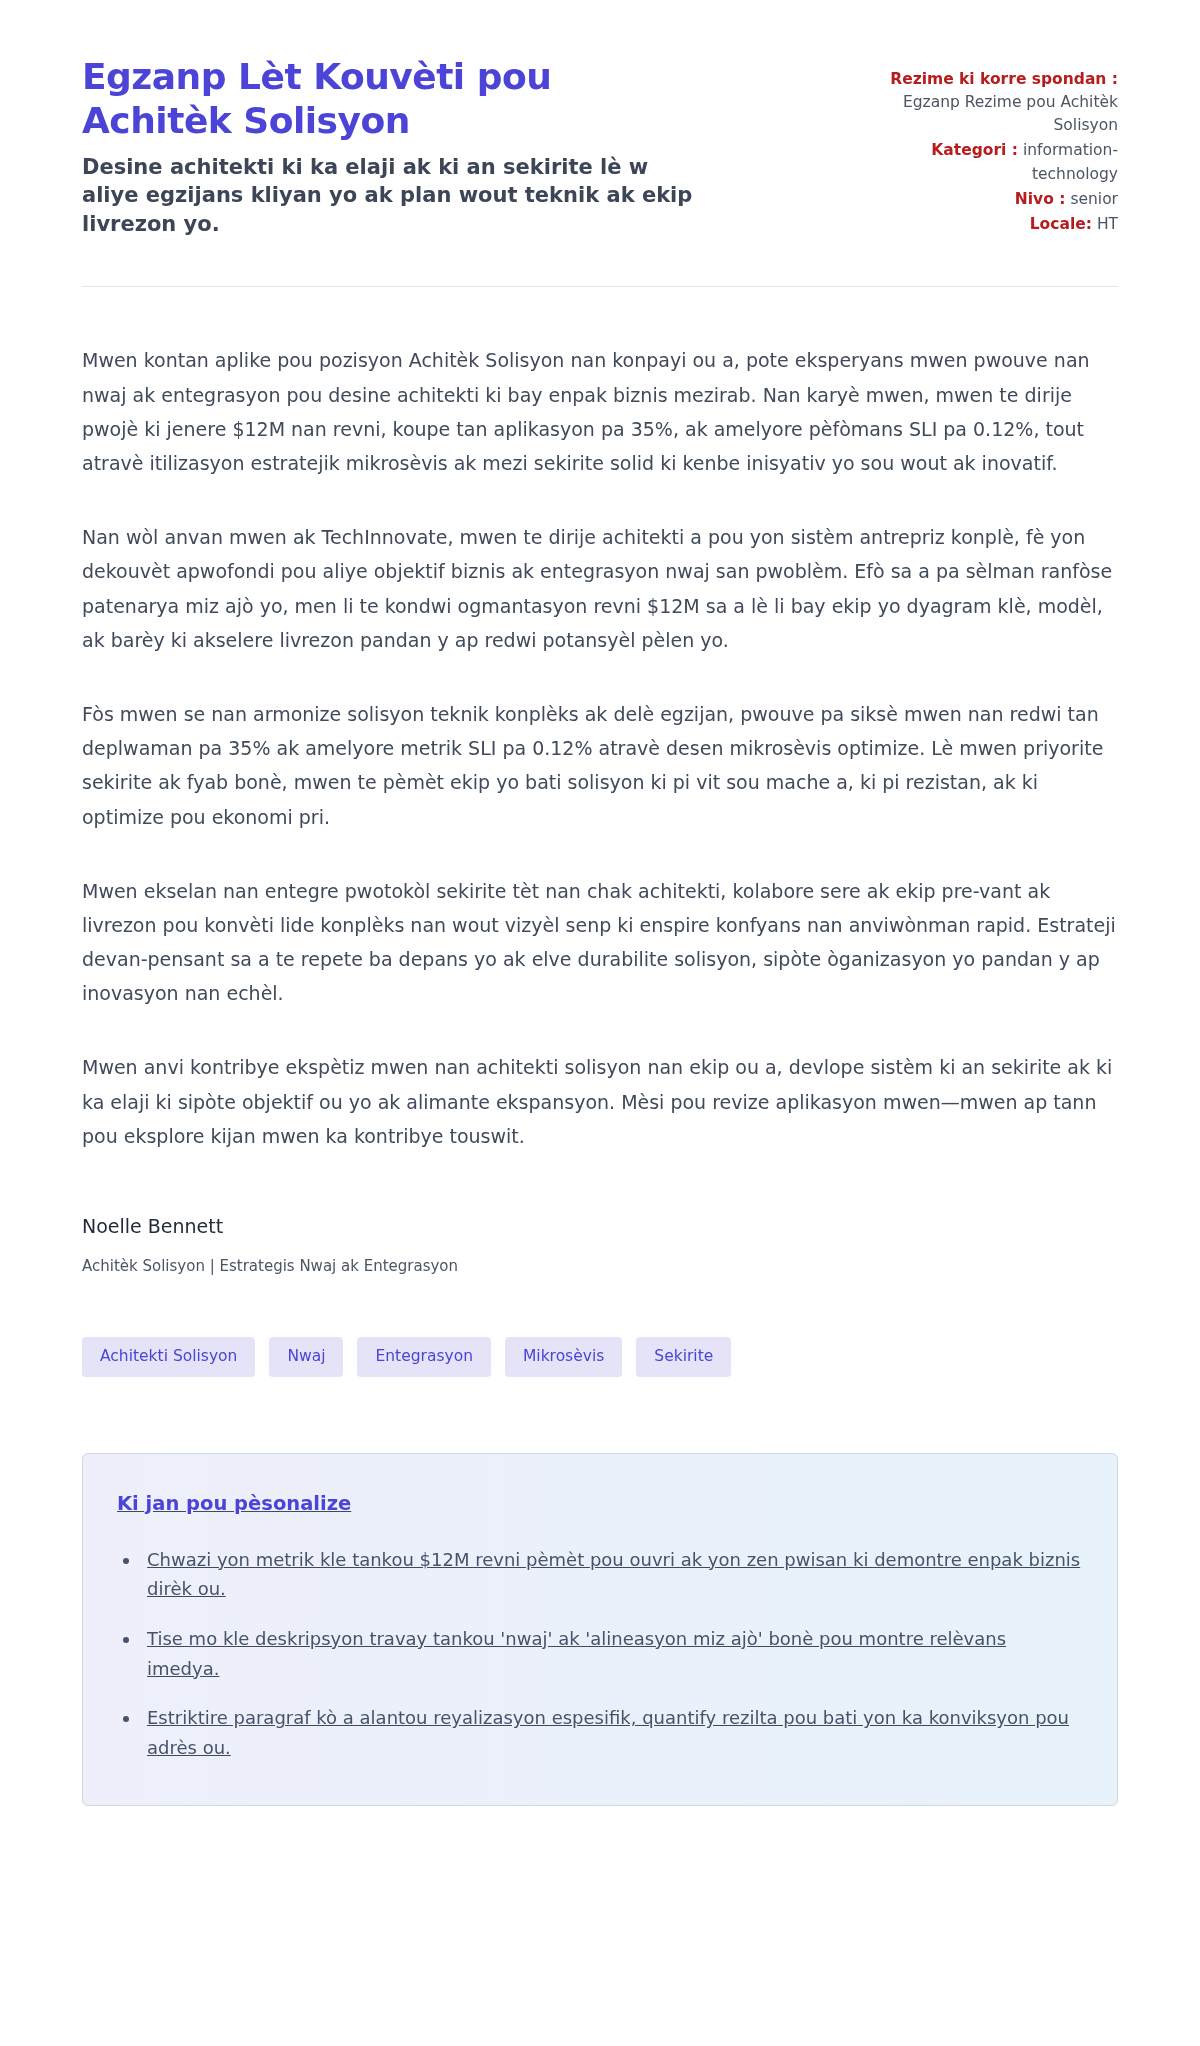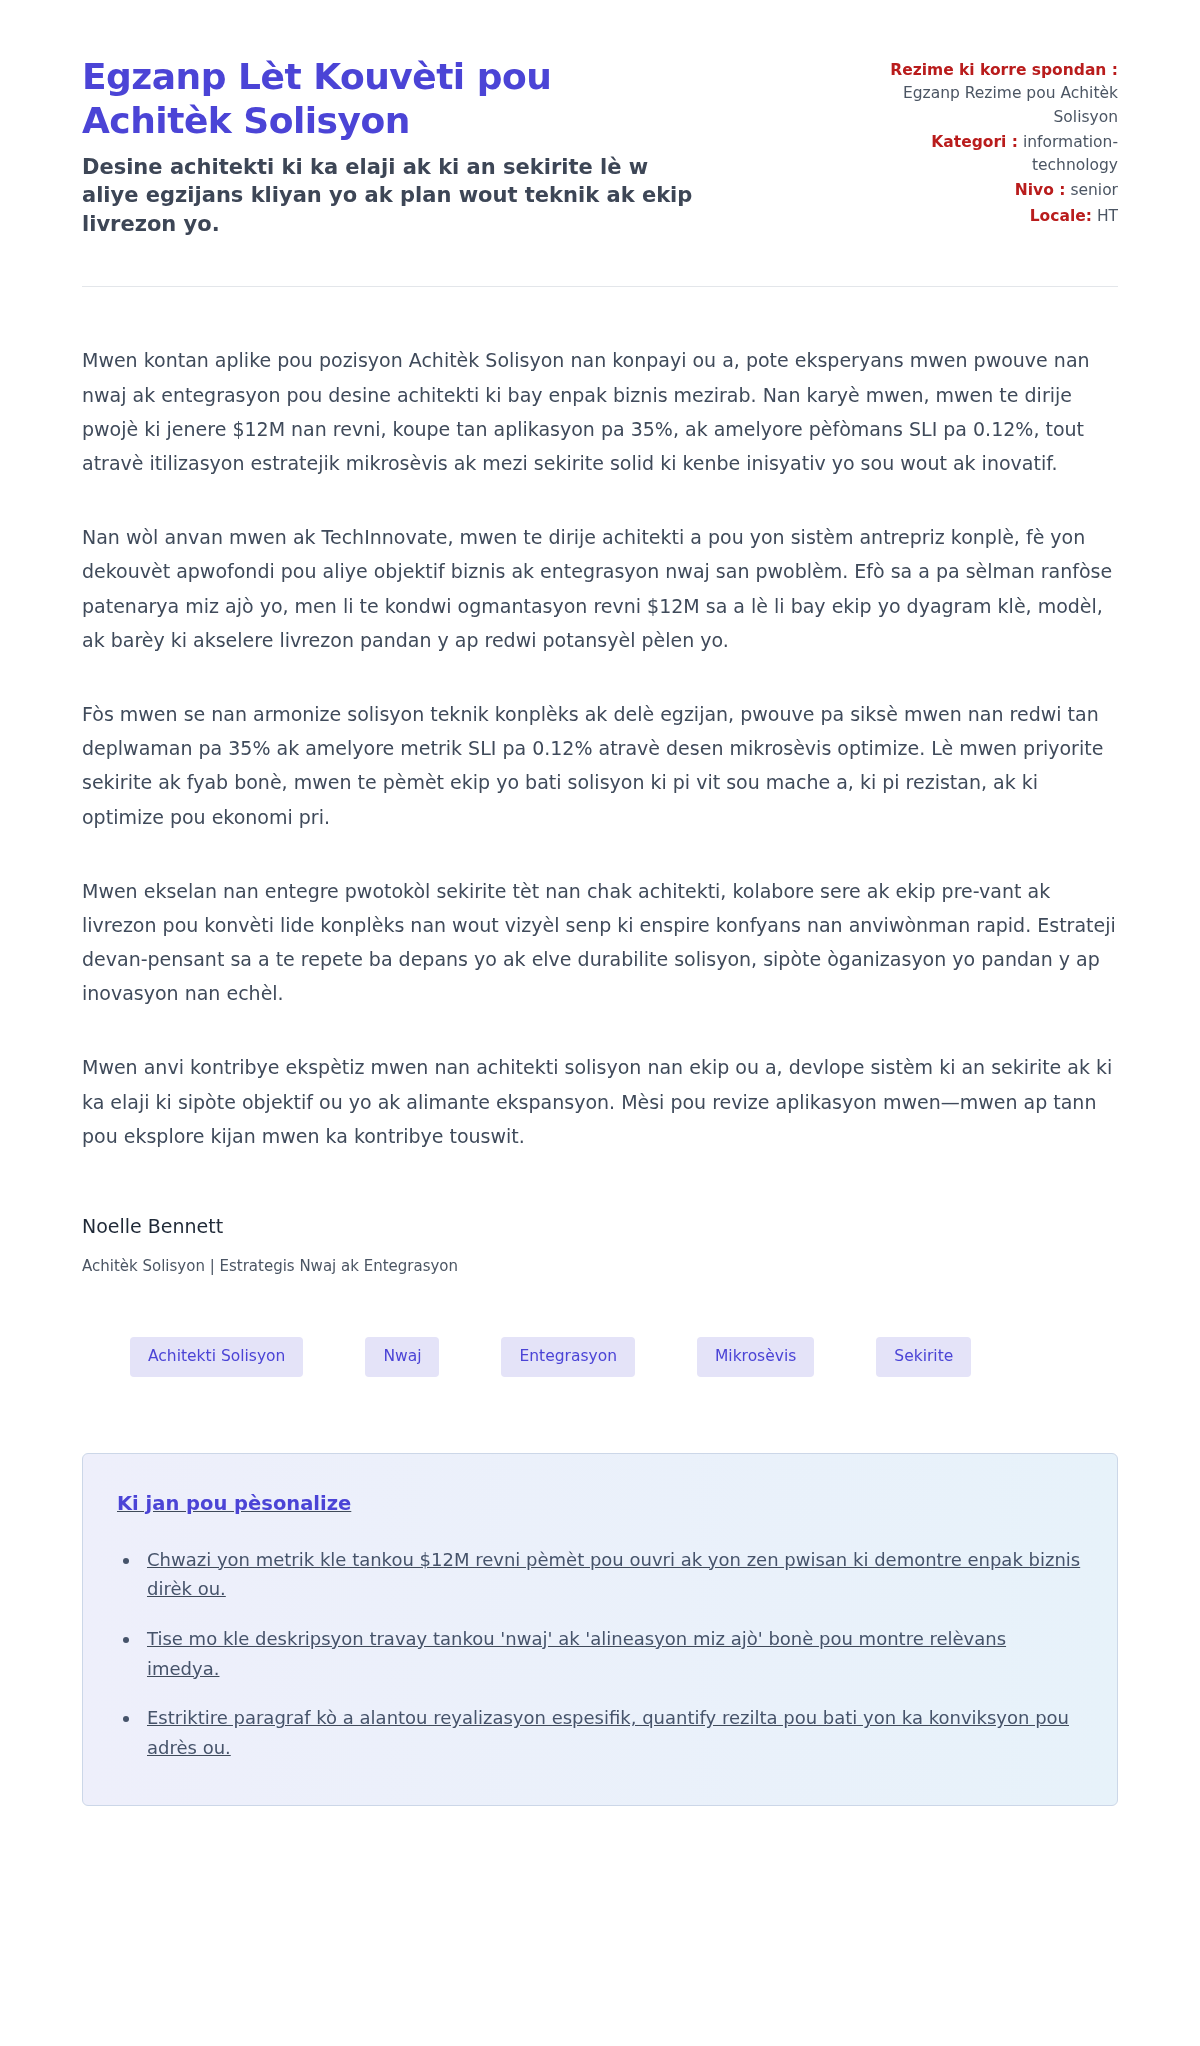--- a/index.html
+++ b/index.html
@@ -24,21 +24,21 @@
   }
   .page{
     width:1036px;
     margin:0 auto;
     padding:55px 0 70px 0;
   }
   
   .header{
     display:flex;
     justify-content:space-between;
-    align-items:flex-start;
+    align-items:flex-end;
     gap:20px;
   }
   .header-left{flex:1 1 auto;min-width:0;}
   h1.title{
     color:var(--accent);
     font-size:36px;
     line-height:1.22;
     font-weight:bold;
     letter-spacing:-0.5px;
     max-width:560px;
@@ -102,21 +102,20 @@
   .tag{
     display:inline-block;
     background:var(--tag-bg);
     color:var(--accent);
     font-size:15.5px;
     line-height:1;
     padding:12px 18px;
     border-radius:4px;
     cursor:pointer;
     white-space:nowrap;
-    margin-left:48px;
   }
   
   .tips{
     margin-top:76px;
     background:linear-gradient(90deg,var(--card-bg-start),var(--card-bg-end));
     border:1px solid var(--card-border);
     border-radius:6px;
     padding:38px 34px 42px 34px;
     text-decoration:underline;
   }

